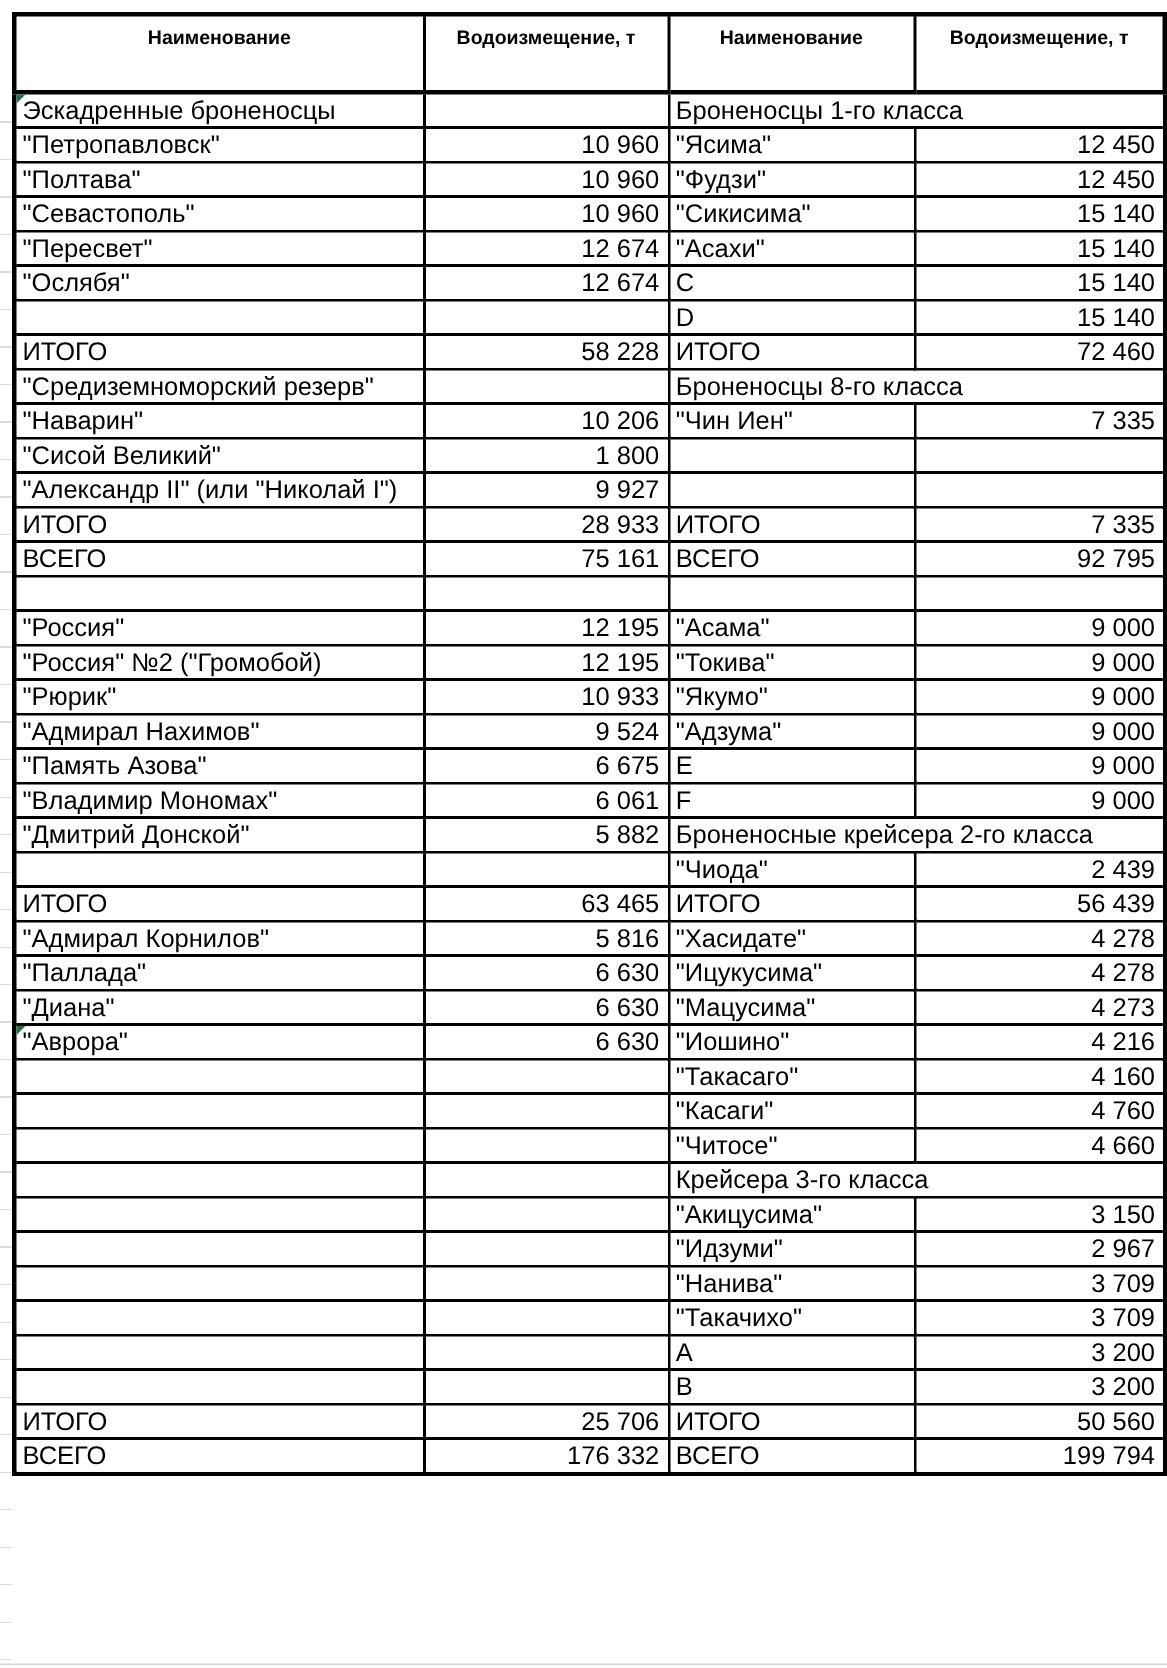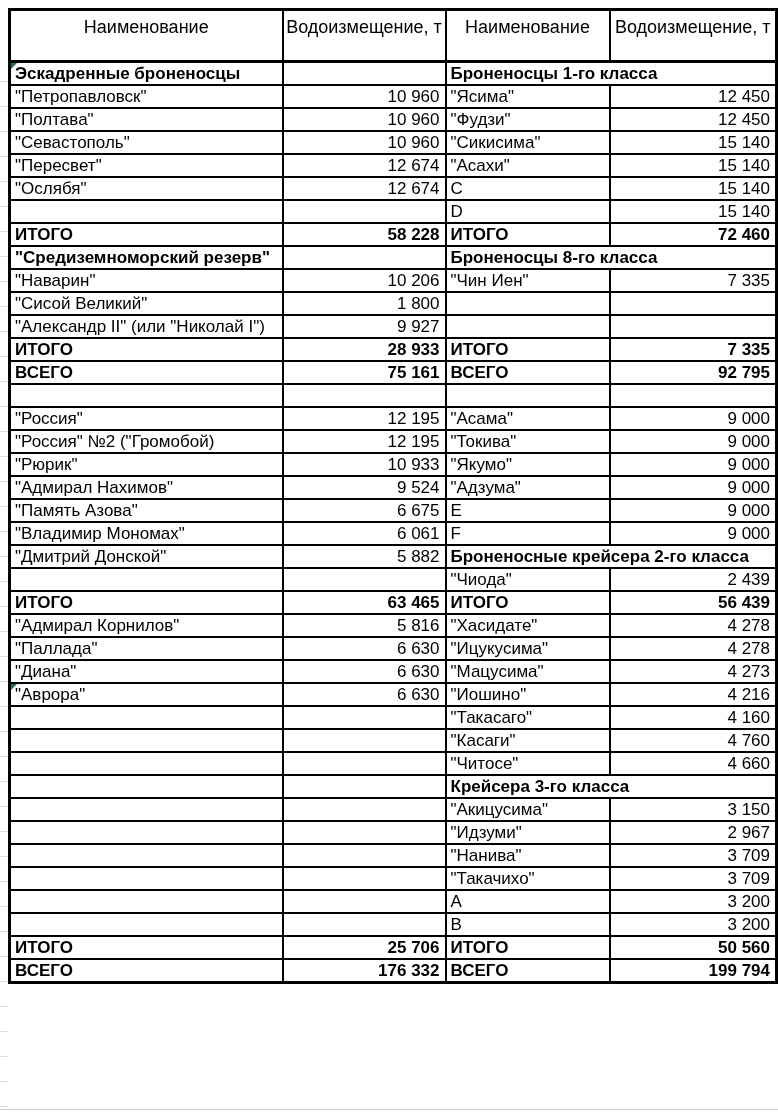--- a/index.html
+++ b/index.html
@@ -33,39 +33,39 @@
   col.c-name-r { width: 164px; }
   col.c-val-r  { width: 167px; }
 
   th, td { border: 2px solid #000; background: #fff; color: #000; }
 
   th {
     height: 42px;
     vertical-align: top;
     padding-top: 6px;
     text-align: center;
-    font-size: 18px;
-    font-weight: normal;
+    font-size: 13px;
+    font-weight: bold;
     border-bottom: 3px solid #000;
     white-space: nowrap;
   }
 
   td {
     height: 21px;
     font-size: 17px;
     vertical-align: middle;
     white-space: nowrap;
     overflow: hidden;
     position: relative;
     padding: 0;
   }
   td.name { text-align: left;  padding-left: 4px; padding-right: 2px; }
   td.val  { text-align: right; padding-right: 5px; padding-left: 2px; }
-  td.bold { font-weight: bold; }
-  td.section { text-align: left; padding-left: 4px; font-weight: bold; }
+  td.bold { font-weight: normal; }
+  td.section { text-align: left; padding-left: 4px; font-weight: normal; }
 
   .marker {
     position: absolute; left: 0; top: 0;
     width: 0; height: 0;
     border-top: 6px solid #217346;
     border-right: 6px solid transparent;
     pointer-events: none;
   }
 </style>
 </head>

